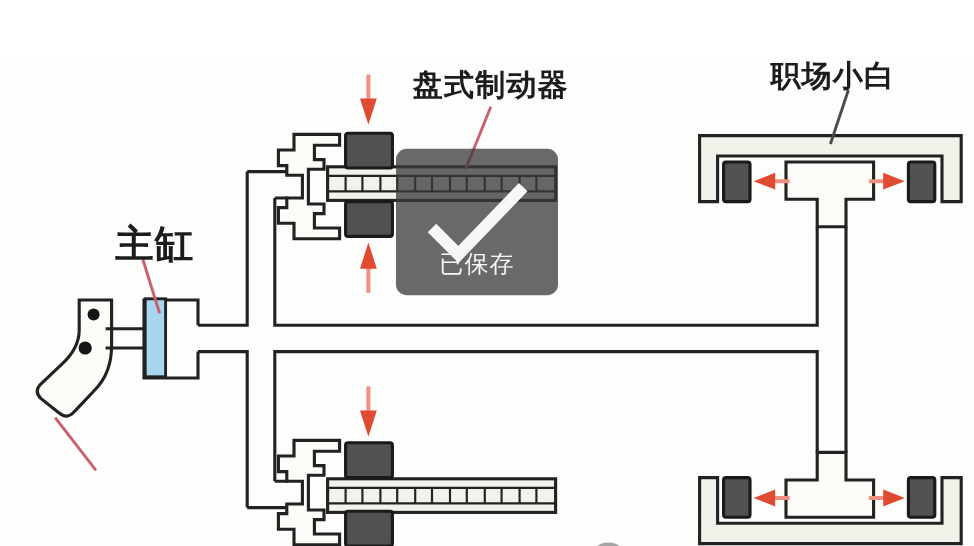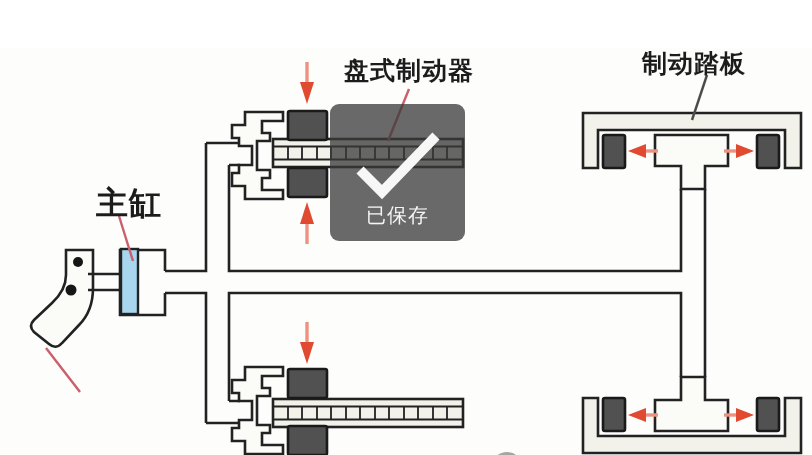--- a/index.html
+++ b/index.html
@@ -30,21 +30,21 @@
   
   .diagram-label{
     position:absolute;color:var(--label-text);font-weight:700;white-space:nowrap;
     font-size:25px;letter-spacing:1px;line-height:1.1;
   }
   .lbl-disc{left:344px;top:9px;}
   .lbl-drum{left:642px;top:2px;}
   .lbl-cyl{left:96px;top:138px;font-size:32px;text-align:right;}
   .lbl-pedal{left:29px;top:341px;font-size:26px;}
   .toast{
-    position:absolute;left:330px;top:56px;width:135px;height:137px;
+    position:absolute;left:330px;top:76px;width:135px;height:122px;
     background:var(--toast-bg);border-radius:9px;
   }
   .toast .check{position:absolute;left:22px;top:26px;}
   .toast .msg{
     position:absolute;left:0;right:0;bottom:12px;text-align:center;
     color:var(--toast-text);font-size:20px;letter-spacing:1px;
   }
   .watermark{
     position:absolute;left:492px;top:403px;height:42px;
     display:flex;align-items:center;gap:9px;white-space:nowrap;
@@ -147,21 +147,21 @@
 
     <path class="ptr-pink" d="M119,168 L133,213"></path>
     <path class="ptr-pink" d="M409,41 L388,93"></path>
     <path class="ptr-pink" d="M80,344 L46,300"></path>
     <path class="ptr-gray" d="M707,27 L692,72"></path>
 
     <path class="bottom-rule" d="M2,448 H806"></path>
   </svg>
 
   <div class="diagram-label lbl-disc">盘式制动器</div>
-  <div class="diagram-label lbl-drum">制动踏板</div>
+  <div class="diagram-label lbl-drum">职场小白</div>
   <div class="diagram-label lbl-cyl">主缸</div>
 
   <div class="toast">
     <svg class="check" width="92" height="72" viewBox="0 0 92 72">
       <polyline points="8,40 30,62 84,6" fill="none" stroke="#f7f7f7" stroke-width="10"></polyline>
     </svg>
     <div class="msg">已保存</div>
   </div>
 
   <div class="watermark">

